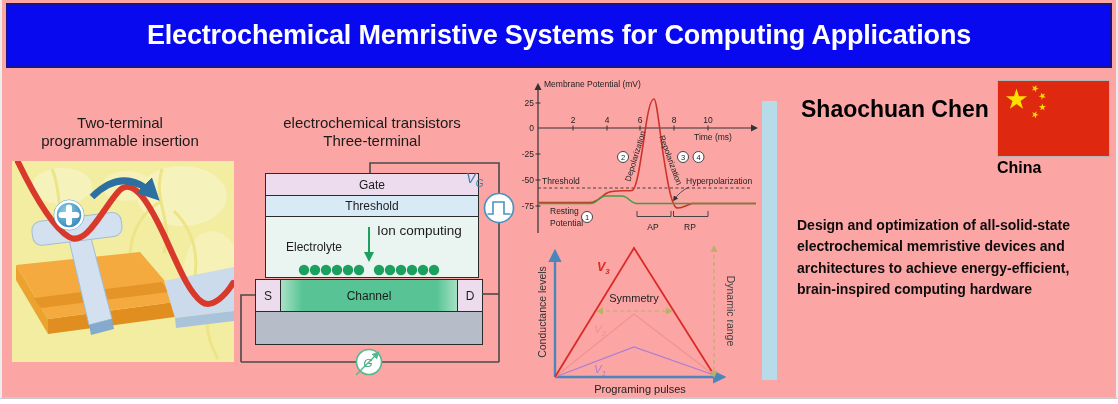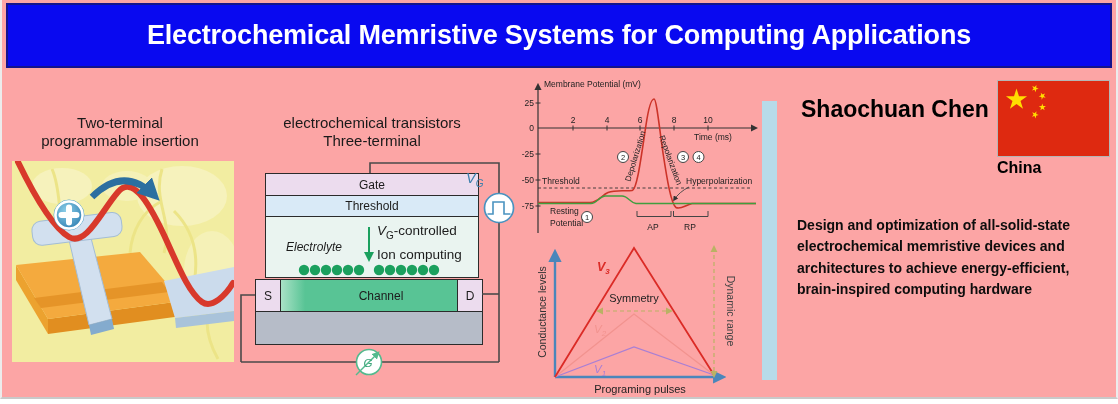--- a/index.html
+++ b/index.html
@@ -13,25 +13,25 @@
   .caption{position:absolute;text-align:center;font-size:15px;line-height:18px;color:#1a1a1a;}
   .cap-left{left:13px;top:114px;width:210px;}
   .cap-mid{left:255px;top:114px;width:230px;}
   .abs{position:absolute;}
   .box{position:absolute;border:1.5px solid #2b2b2b;box-sizing:border-box;
        display:flex;align-items:center;justify-content:center;font-size:12px;color:#1c1c1c;z-index:1;}
   .b-gate{left:263px;top:173px;width:214px;height:23px;background:#ecdcee;}
   .b-res{left:263px;top:194.5px;width:214px;height:23px;background:#d9eaf7;}
   .b-ely{left:263px;top:216px;width:214px;height:62px;background:#eaf4f0;justify-content:flex-start;}
   .b-s{left:253px;top:279px;width:26px;height:33px;background:#ecdcee;}
-  .b-ch{left:277.5px;top:279px;width:203px;height:33px;
+  .b-ch{left:277.5px;top:279px;width:179px;height:33px;
         background:linear-gradient(90deg,#a9e2c6 0%,#58c495 12%,#58c495 88%,#a9e2c6 100%);}
   .b-d{left:455px;top:279px;width:26px;height:33px;background:#ecdcee;}
   .b-sub{left:253px;top:310.5px;width:228px;height:34px;background:#b6bcc8;}
-  .ely-label{margin-left:20px;font-style:italic;}
+  .ely-label{margin-left:20px;}
   .ion-text{position:absolute;left:375px;top:221px;font-size:13.5px;line-height:19px;color:#1c1c1c;z-index:1;}
   .ion-text .itv{font-style:italic;}
   .ion-text sub{font-size:10px;}
   .overlay{position:absolute;z-index:2;pointer-events:none;}
   svg{font-family:"Liberation Sans",sans-serif;}
   .accent-bar{position:absolute;left:760px;top:101px;width:15px;height:279px;background:#b7dbe9;}
   .person-name{position:absolute;left:799px;top:96px;font-size:23px;font-weight:bold;color:#000;}
   .flag{position:absolute;left:995px;top:80px;width:113px;height:77px;border:1px solid #b5b5b5;box-sizing:border-box;}
   .country{position:absolute;left:995px;top:159px;width:113px;text-align:left;font-size:16px;font-weight:bold;color:#000;}
   .desc{position:absolute;left:795px;top:215px;width:300px;font-size:14px;font-weight:bold;
@@ -103,21 +103,20 @@
   <div class="box b-gate">
       <span>Gate</span>
     </div>
   <div class="box b-res">
       <span>Threshold</span>
     </div>
   <div class="box b-ely">
       <span class="ely-label">Electrolyte</span>
     </div>
   <div class="ion-text">
-    <div><span class="itv">V</span><sub>G</sub><span>-controlled</span></div>
     <div>Ion computing</div>
   </div>
   <div class="box b-s">
       <span>S</span>
     </div>
   <div class="box b-ch">
       <span>Channel</span>
     </div>
   <div class="box b-d">
       <span>D</span>

